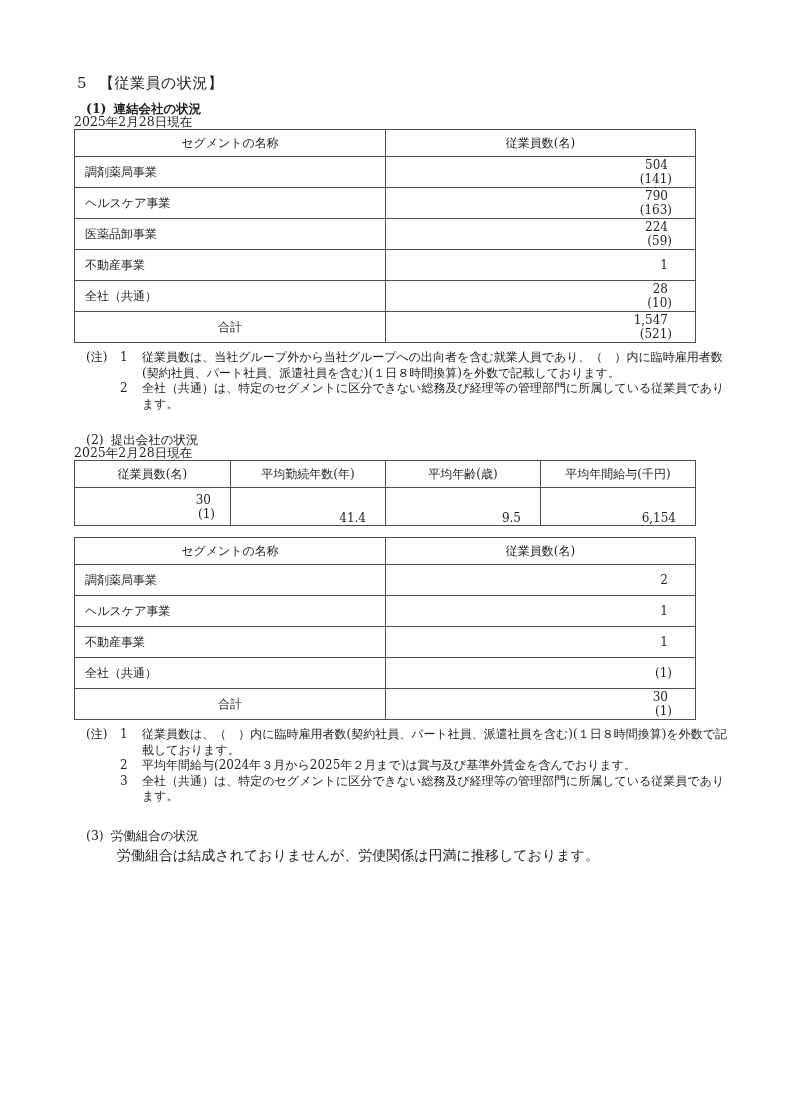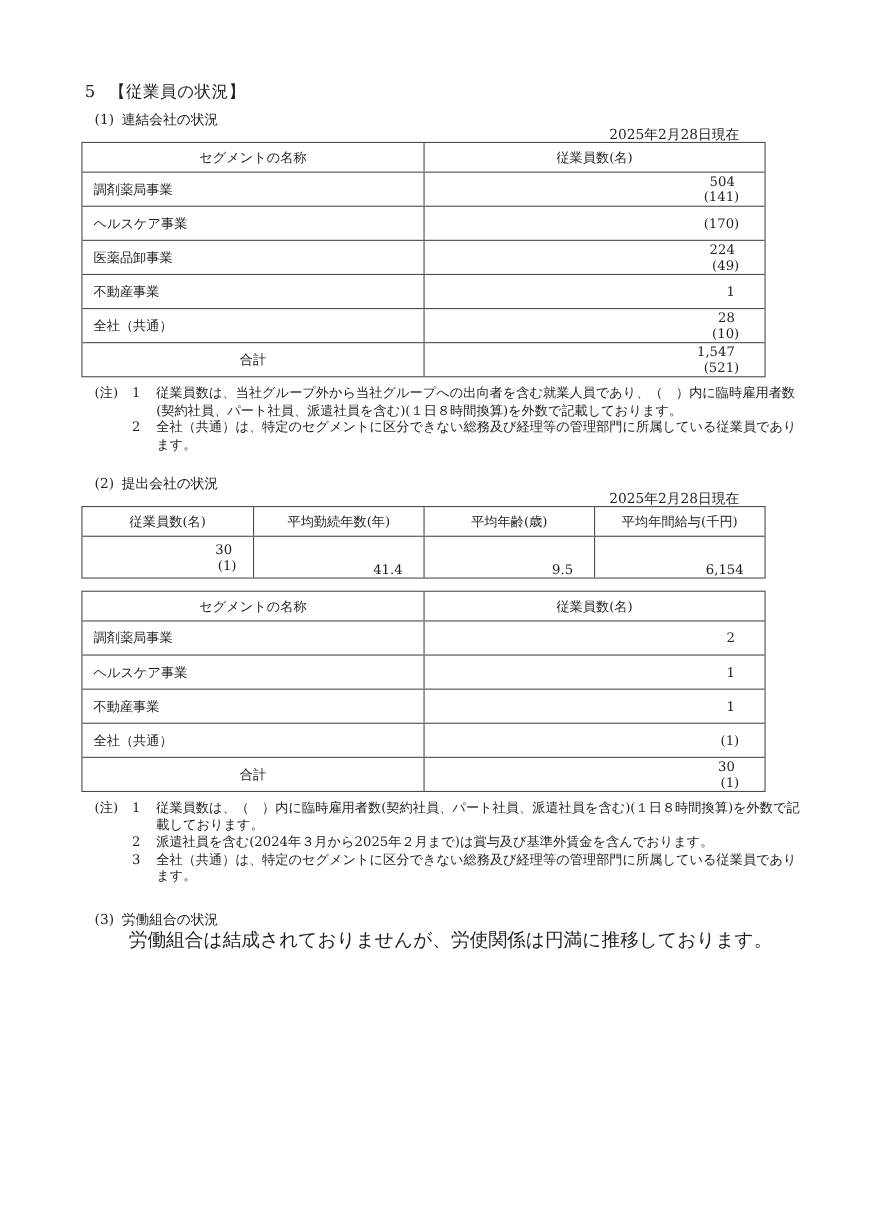--- a/index.html
+++ b/index.html
@@ -17,28 +17,27 @@
     font-size: 15px; line-height: 21px;
     letter-spacing: 0.5px;
   }
   .doc-title .tnum { margin-right: 12px; }
 
   .sec-heading {
     margin-left: 86px;
     font-size: 12.5px; line-height: 15px;
   }
   .sec-heading .hno { margin-right: 7px; }
-  .sec1-heading { margin-top: 7px; }
+  .sec1-heading { margin-top: 7px; font-weight: bold; }
   .sec2-heading { margin-top: 20px; }
   .sec3-heading { margin-top: 23px; }
 
   .asof {
     width: 622px; margin-left: 74px; margin-top: -2px;
     padding-right: 24px;
-    text-align: right;
     font-size: 12.5px; line-height: 15px;
   }
 
   .tbl {
     width: 622px; margin-left: 74px;
     border: 1px solid #4d4d4d;
     font-size: 12px; line-height: 14px;
   }
   .tbl .trow { display: grid; border-top: 1px solid #4d4d4d; }
   .tbl .trow:first-child { border-top: none; }
@@ -64,21 +63,21 @@
     font-size: 12px; line-height: 15.5px;
   }
   .note { display: flex; }
   .nlabel { width: 34px; flex: none; }
   .nnum { width: 22px; flex: none; }
   .ntext { flex: 1; }
   .nline { display: block; white-space: nowrap; }
 
   .sec-body {
     margin-left: 117px; margin-top: 4px;
-    font-size: 17px; line-height: 16px;
+    font-size: 14px; line-height: 16px;
   }
 </style>
 </head>
 <body>
 
 <div class="page">
 
   <div class="doc-title">
     <span class="tnum">5</span><span>【従業員の状況】</span>
   </div>
@@ -97,28 +96,29 @@
     <div class="trow">
       <div class="cell lbl">調剤薬局事業</div>
       <div class="cell val">
           <span class="num">504</span>
           <span class="sub">(141)</span>
         </div>
     </div>
     <div class="trow">
       <div class="cell lbl">ヘルスケア事業</div>
       <div class="cell val">
-          <span class="sub">(170)</span>
+          <span class="num">790</span>
+          <span class="sub">(163)</span>
         </div>
     </div>
     <div class="trow">
       <div class="cell lbl">医薬品卸事業</div>
       <div class="cell val">
           <span class="num">224</span>
-          <span class="sub">(49)</span>
+          <span class="sub">(59)</span>
         </div>
     </div>
     <div class="trow">
       <div class="cell lbl">不動産事業</div>
       <div class="cell val">
           <span class="num">1</span>
           <span class="sub"></span>
         </div>
     </div>
     <div class="trow">
@@ -233,21 +233,21 @@
       <span class="nnum">1</span>
       <span class="ntext">
         <span class="nline">従業員数は、（　）内に臨時雇用者数(契約社員、パート社員、派遣社員を含む)(１日８時間換算)を外数で記</span>
         <span class="nline">載しております。</span>
       </span>
     </div>
     <div class="note">
       <span class="nlabel"></span>
       <span class="nnum">2</span>
       <span class="ntext">
-        <span class="nline">派遣社員を含む(2024年３月から2025年２月まで)は賞与及び基準外賃金を含んでおります。</span>
+        <span class="nline">平均年間給与(2024年３月から2025年２月まで)は賞与及び基準外賃金を含んでおります。</span>
       </span>
     </div>
     <div class="note">
       <span class="nlabel"></span>
       <span class="nnum">3</span>
       <span class="ntext">
         <span class="nline">全社（共通）は、特定のセグメントに区分できない総務及び経理等の管理部門に所属している従業員であり</span>
         <span class="nline">ます。</span>
       </span>
     </div>

